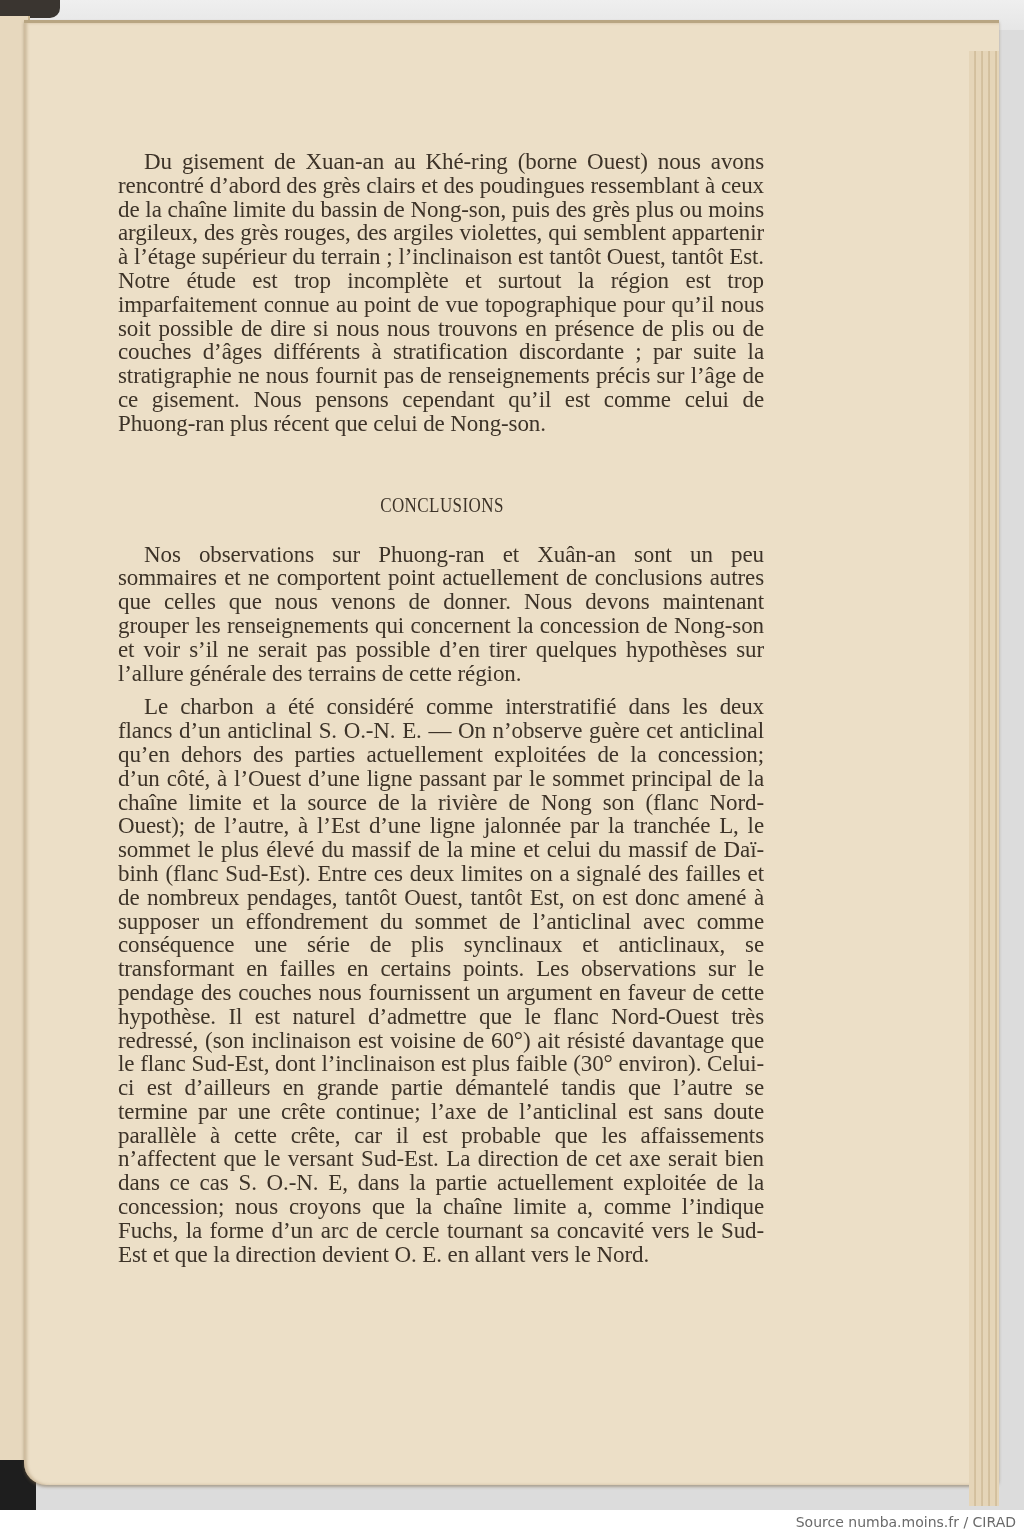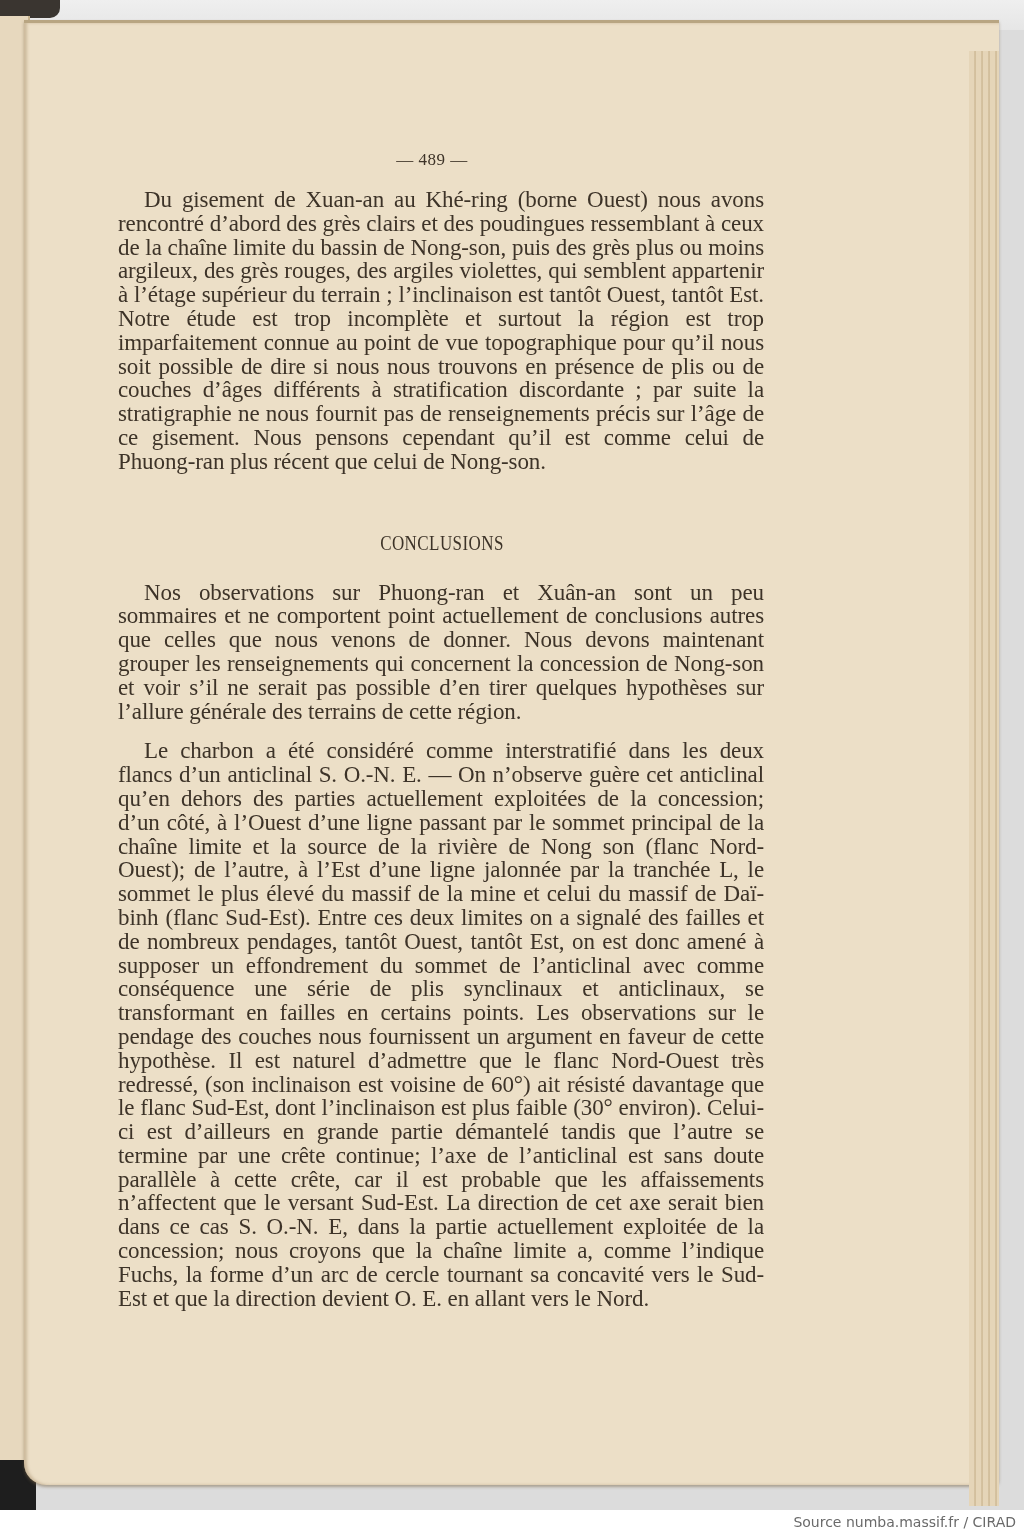--- a/index.html
+++ b/index.html
@@ -77,21 +77,21 @@
     }
     .para {
       font-size: 23px;
       line-height: 23.8px;
       text-align: justify;
       text-indent: 26px;
       margin: 0;
       font-stretch: condensed;
       letter-spacing: -0.1px;
     }
-    .para + .para { margin-top: 16px; }
+    .para + .para { margin-top: 10px; }
     .heading {
       text-align: center;
       font-size: 20px;
       letter-spacing: 0.5px;
       margin-top: 58px;
       margin-bottom: 26px;
       margin-left: 2px;
       font-family: "Liberation Serif", serif;
       transform: scaleX(0.85);
     }
@@ -116,22 +116,21 @@
 <div class="scan">
   <div class="book-top"></div>
   <div class="binding-top-dark"></div>
   <div class="left-page"></div>
   <div class="binding-dark"></div>
   <div class="page">
     <div class="page-edges"></div>
   </div>
 
   <div class="content">
-    <div class="page-number">— 489 —</div>
     <p class="para">Du gisement de Xuan-an au Khé-ring (borne Ouest) nous avons rencontré d’abord des grès clairs et des poudingues ressemblant à ceux de la chaîne limite du bassin de Nong-son, puis des grès plus ou moins argileux, des grès rouges, des argiles violettes, qui semblent appartenir à l’étage supérieur du terrain ; l’inclinaison est tantôt Ouest, tantôt Est. Notre étude est trop incomplète et surtout la région est trop imparfaitement connue au point de vue topographique pour qu’il nous soit possible de dire si nous nous trouvons en présence de plis ou de couches d’âges différents à stratification discordante ; par suite la stratigraphie ne nous fournit pas de renseignements précis sur l’âge de ce gisement. Nous pensons cependant qu’il est comme celui de Phuong-ran plus récent que celui de Nong-son.</p>
     <div class="heading">CONCLUSIONS</div>
     <p class="para">Nos observations sur Phuong-ran et Xuân-an sont un peu sommaires et ne comportent point actuellement de conclusions autres que celles que nous venons de donner. Nous devons maintenant grouper les renseignements qui concernent la concession de Nong-son et voir s’il ne serait pas possible d’en tirer quelques hypothèses sur l’allure générale des terrains de cette région.</p>
     <p class="para">Le charbon a été considéré comme interstratifié dans les deux flancs d’un anticlinal S. O.-N. E. — On n’observe guère cet anticlinal qu’en dehors des parties actuellement exploitées de la concession; d’un côté, à l’Ouest d’une ligne passant par le sommet principal de la chaîne limite et la source de la rivière de Nong son (flanc Nord-Ouest); de l’autre, à l’Est d’une ligne jalonnée par la tranchée L, le sommet le plus élevé du massif de la mine et celui du massif de Daï-binh (flanc Sud-Est). Entre ces deux limites on a signalé des failles et de nombreux pendages, tantôt Ouest, tantôt Est, on est donc amené à supposer un effondrement du sommet de l’anticlinal avec comme conséquence une série de plis synclinaux et anticlinaux, se transformant en failles en certains points. Les observations sur le pendage des couches nous fournissent un argument en faveur de cette hypothèse. Il est naturel d’admettre que le flanc Nord-Ouest très redressé, (son inclinaison est voisine de 60°) ait résisté davantage que le flanc Sud-Est, dont l’inclinaison est plus faible (30° environ). Celui-ci est d’ailleurs en grande partie démantelé tandis que l’autre se termine par une crête continue; l’axe de l’anticlinal est sans doute parallèle à cette crête, car il est probable que les affaissements n’affectent que le versant Sud-Est. La direction de cet axe serait bien dans ce cas S. O.-N. E, dans la partie actuellement exploitée de la concession; nous croyons que la chaîne limite a, comme l’indique Fuchs, la forme d’un arc de cercle tournant sa concavité vers le Sud-Est et que la direction devient O. E. en allant vers le Nord.</p>
   </div>
 </div>
 
 <div class="footer-bar"></div>
-<div class="source">Source numba.massif.fr / CIRAD</div>
+<div class="source">Source numba.moins.fr / CIRAD</div>
 
 </body></html>

